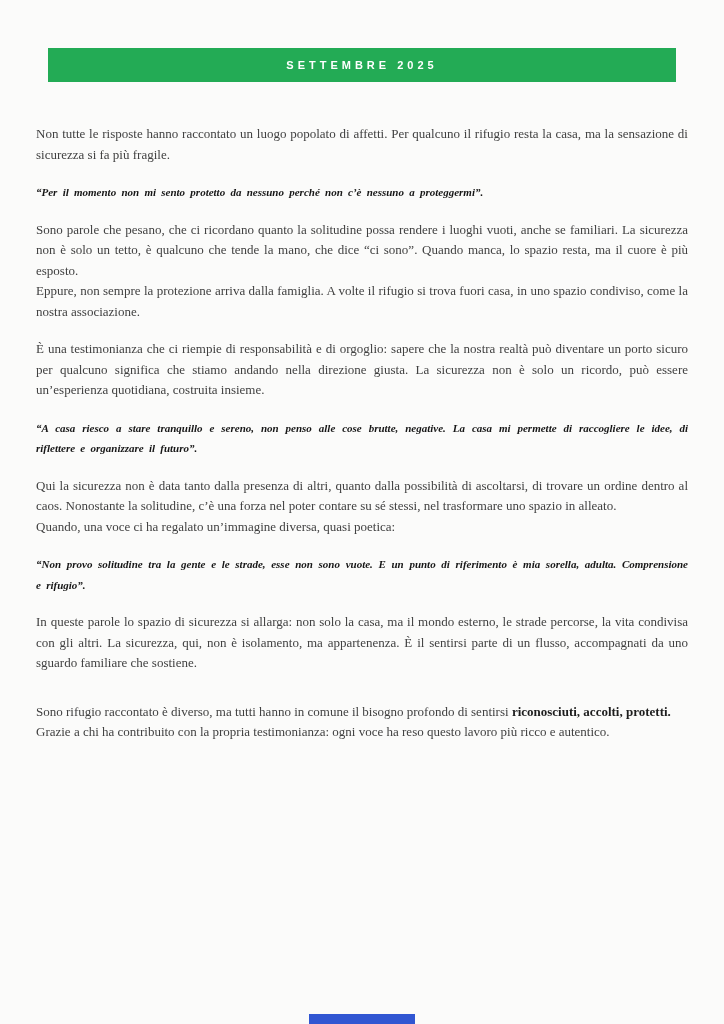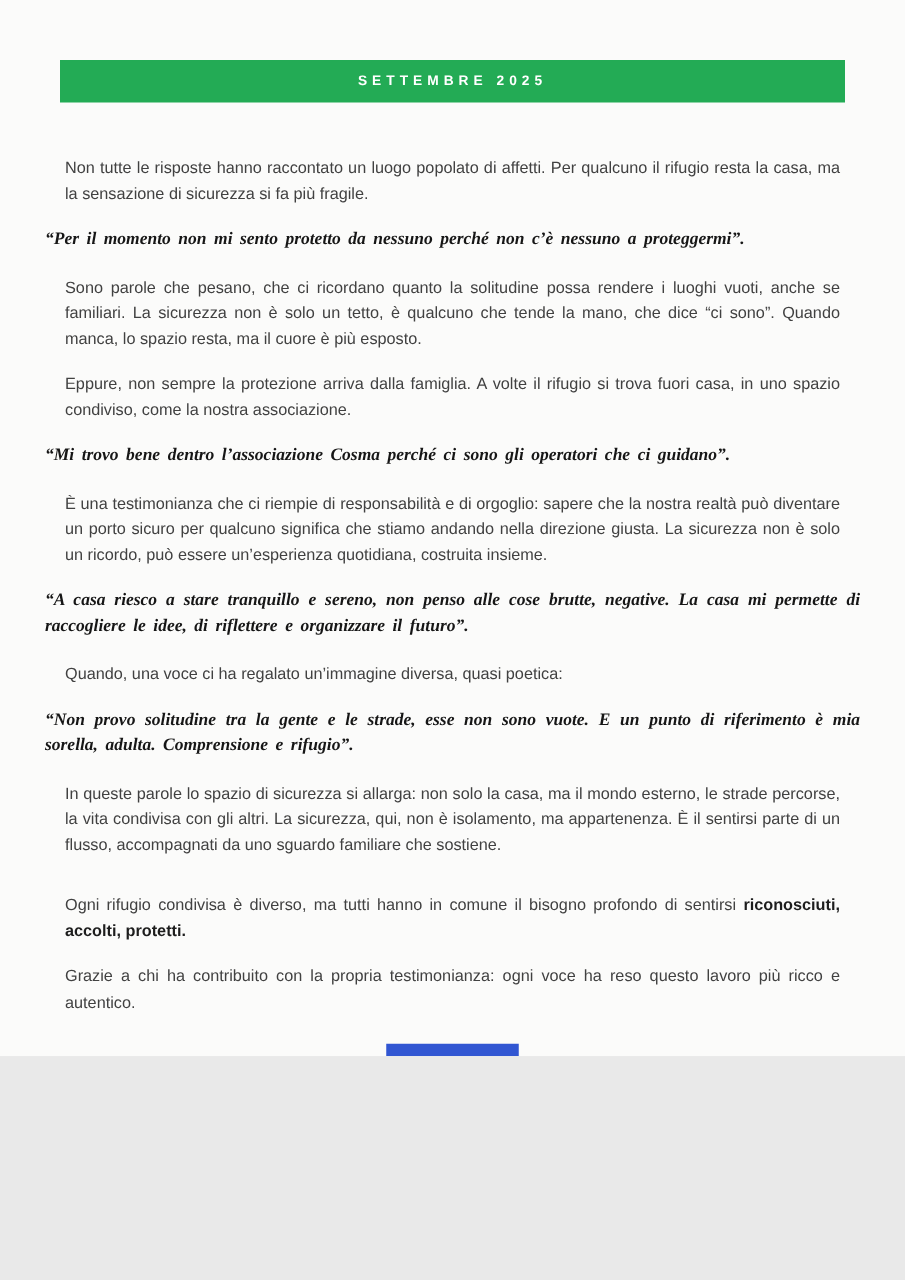--- a/index.html
+++ b/index.html
@@ -1,19 +1,19 @@
 <!DOCTYPE html>
 <html><head>
 <meta charset="utf-8">
 <style>
   html, body { margin: 0; padding: 0; background: #e9e9e9; }
   .page {
     position: relative;
     width: 724px;
-    height: 845px;
+    height: 1024px;
     margin: 0 auto;
     background: #fbfbfa;
     overflow: hidden;
     font-family: "Liberation Sans", sans-serif;
   }
   .banner {
     margin: 48px 48px 0 48px;
     height: 34px;
     background: #23ab55;
     display: flex;
@@ -28,33 +28,33 @@
     letter-spacing: 4px;
     white-space: nowrap;
   }
   .content {
     margin: 42px 36px 0 36px;
   }
   .block { margin: 0 0 17px 0; }
   .block.closing { margin-top: 28px; }
   .block:last-child { margin-bottom: 0; }
   p.body {
-    margin: 16px;
-    font-family: Liberation Sans, sans-serif;
+    margin: 0;
+    font-family: Liberation Serif, serif;
     font-size: 13px;
     line-height: 20.5px;
     color: #414141;
     text-align: justify;
   }
   p.quote {
     margin: 0;
     font-family: "Liberation Serif", serif;
     font-style: italic;
     font-weight: bold;
-    font-size: 14px;
+    font-size: 11px;
     line-height: 20.5px;
     color: #161616;
     text-align: justify;
     word-spacing: 2.5px;
   }
   p.body strong { color: #1d1d1d; font-weight: bold; }
   .footer-bar {
     position: absolute;
     bottom: 0;
     left: 50%;
@@ -81,46 +81,44 @@
 
     <div class="block">
       <p class="quote">“Per il momento non mi sento protetto da nessuno perché non c’è nessuno a proteggermi”.</p>
     </div>
 
     <div class="block">
       <p class="body">Sono parole che pesano, che ci ricordano quanto la solitudine possa rendere i luoghi vuoti, anche se familiari. La sicurezza non è solo un tetto, è qualcuno che tende la mano, che dice “ci sono”. Quando manca, lo spazio resta, ma il cuore è più esposto.</p>
       <p class="body">Eppure, non sempre la protezione arriva dalla famiglia. A volte il rifugio si trova fuori casa, in uno spazio condiviso, come la nostra associazione.</p>
     </div>
 
-    <div class="block">
-      <p class="quote">“Mi trovo bene dentro l’associazione Cosma perché ci sono gli operatori che ci guidano”.</p>
-    </div>
 
     <div class="block">
       <p class="body">È una testimonianza che ci riempie di responsabilità e di orgoglio: sapere che la nostra realtà può diventare un porto sicuro per qualcuno significa che stiamo andando nella direzione giusta. La sicurezza non è solo un ricordo, può essere un’esperienza quotidiana, costruita insieme.</p>
     </div>
 
     <div class="block">
       <p class="quote">“A casa riesco a stare tranquillo e sereno, non penso alle cose brutte, negative. La casa mi permette di raccogliere le idee, di riflettere e organizzare il futuro”.</p>
     </div>
 
     <div class="block">
+      <p class="body">Qui la sicurezza non è data tanto dalla presenza di altri, quanto dalla possibilità di ascoltarsi, di trovare un ordine dentro al caos. Nonostante la solitudine, c’è una forza nel poter contare su sé stessi, nel trasformare uno spazio in alleato.</p>
       <p class="body">Quando, una voce ci ha regalato un’immagine diversa, quasi poetica:</p>
     </div>
 
     <div class="block">
       <p class="quote">“Non provo solitudine tra la gente e le strade, esse non sono vuote. E un punto di riferimento è mia sorella, adulta. Comprensione e rifugio”.</p>
     </div>
 
     <div class="block">
       <p class="body">In queste parole lo spazio di sicurezza si allarga: non solo la casa, ma il mondo esterno, le strade percorse, la vita condivisa con gli altri. La sicurezza, qui, non è isolamento, ma appartenenza. È il sentirsi parte di un flusso, accompagnati da uno sguardo familiare che sostiene.</p>
     </div>
 
     <div class="block closing">
-      <p class="body"><span>Ogni rifugio condivisa è diverso, ma tutti hanno in comune il bisogno profondo di sentirsi </span><strong>riconosciuti, accolti, protetti.</strong></p>
+      <p class="body"><span>Sono rifugio raccontato è diverso, ma tutti hanno in comune il bisogno profondo di sentirsi </span><strong>riconosciuti, accolti, protetti.</strong></p>
       <p class="body">Grazie a chi ha contribuito con la propria testimonianza: ogni voce ha reso questo lavoro più ricco e autentico.</p>
     </div>
 
   </main>
 
   <div class="footer-bar"></div>
 
 </div>
 
 </body></html>

